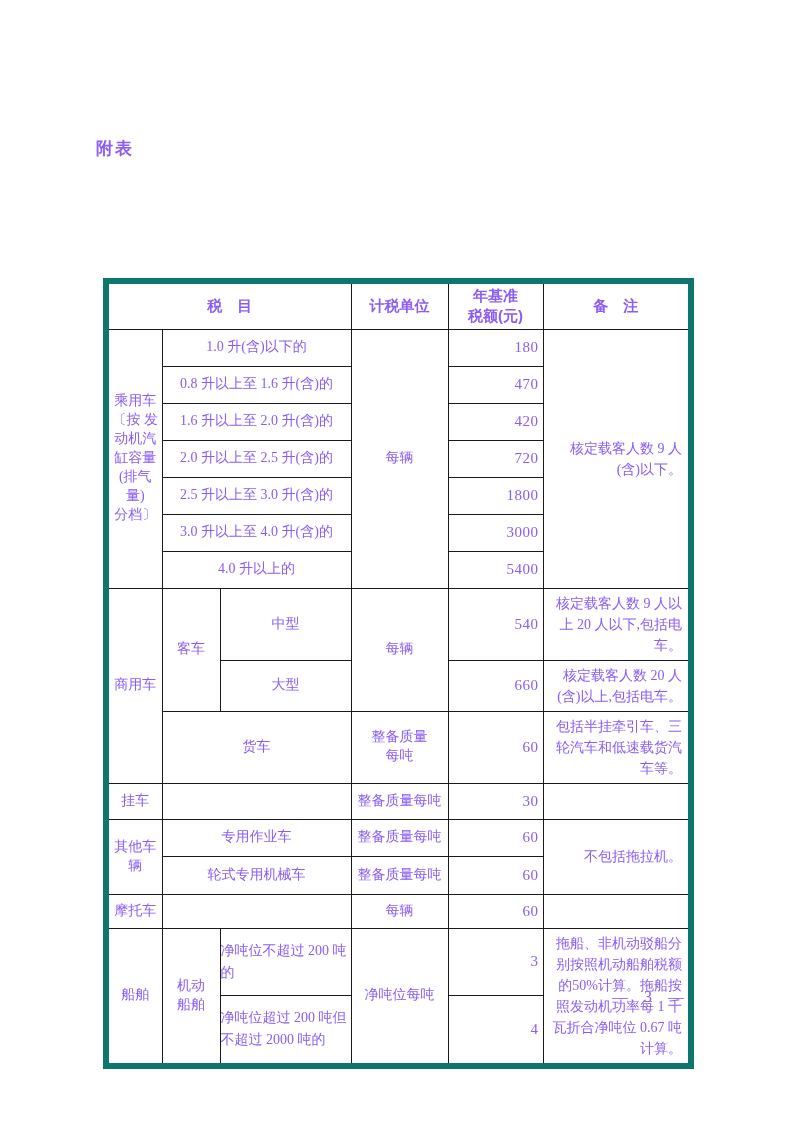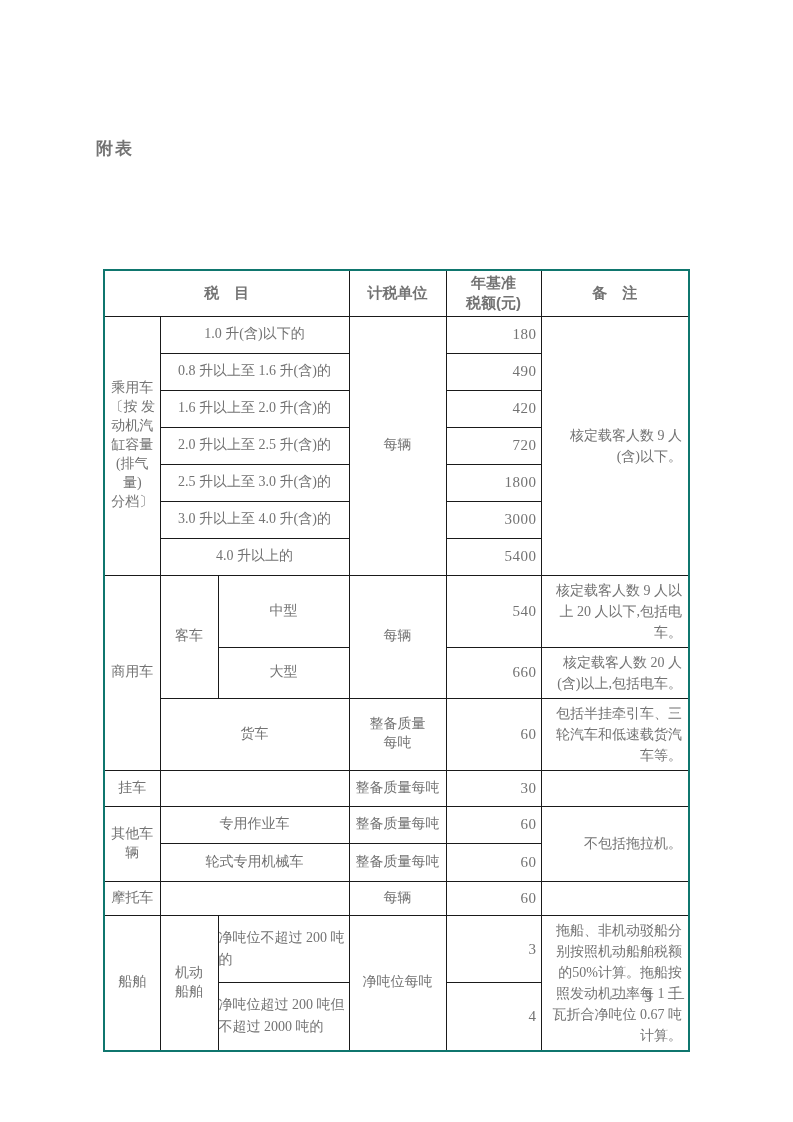--- a/index.html
+++ b/index.html
@@ -1,39 +1,39 @@
 <!DOCTYPE html>
 <html><head>
 <meta charset="utf-8">
 <style>
   html,body{margin:0;padding:0;background:#888;}
   .page{
     position:relative;
     width:793px;height:1122px;
     background:#ffffff;
     font-family:"Liberation Serif","DejaVu Serif",serif;
-    color:#737373;
+    color:#8b5cf6;
     overflow:hidden;
   }
   .appendix{
     position:absolute;left:96px;top:137px;
     font-family:"Liberation Sans","DejaVu Sans",sans-serif;
     font-weight:bold;font-size:17px;letter-spacing:2px;
   }
   .doc-title{
     position:absolute;left:0;top:203px;width:100%;
     text-align:center;
     font-weight:bold;font-size:27px;letter-spacing:2px;
   }
   table.tax-table{
-    position:absolute;left:103px;top:269px;
+    position:absolute;left:103px;top:278px;
     width:585px;
     border-collapse:collapse;
     table-layout:fixed;
-    border:2px solid #0f766e;
+    border:6px solid #0f766e;
   }
   .tax-table td{
     border:1px solid #1a1a1a;
     padding:2px 4px;
     text-align:center;
     vertical-align:middle;
     font-size:14px;
     line-height:1.35;
     overflow:hidden;
   }
@@ -107,21 +107,21 @@
 缸容量
 (排气量)
 分档〕</td>
         <td colspan="2">1.0 升(含)以下的</td>
         <td rowspan="7" class="unit">每辆</td>
         <td class="amount">180</td>
         <td rowspan="7" class="remark">核定载客人数 9 人(含)以下。</td>
       </tr>
       <tr style="height:37px">
         <td colspan="2">0.8 升以上至 1.6 升(含)的</td>
-        <td class="amount">490</td>
+        <td class="amount">470</td>
       </tr>
       <tr style="height:37px">
         <td colspan="2">1.6 升以上至 2.0 升(含)的</td>
         <td class="amount">420</td>
       </tr>
       <tr style="height:37px">
         <td colspan="2">2.0 升以上至 2.5 升(含)的</td>
         <td class="amount">720</td>
       </tr>
       <tr style="height:37px">

